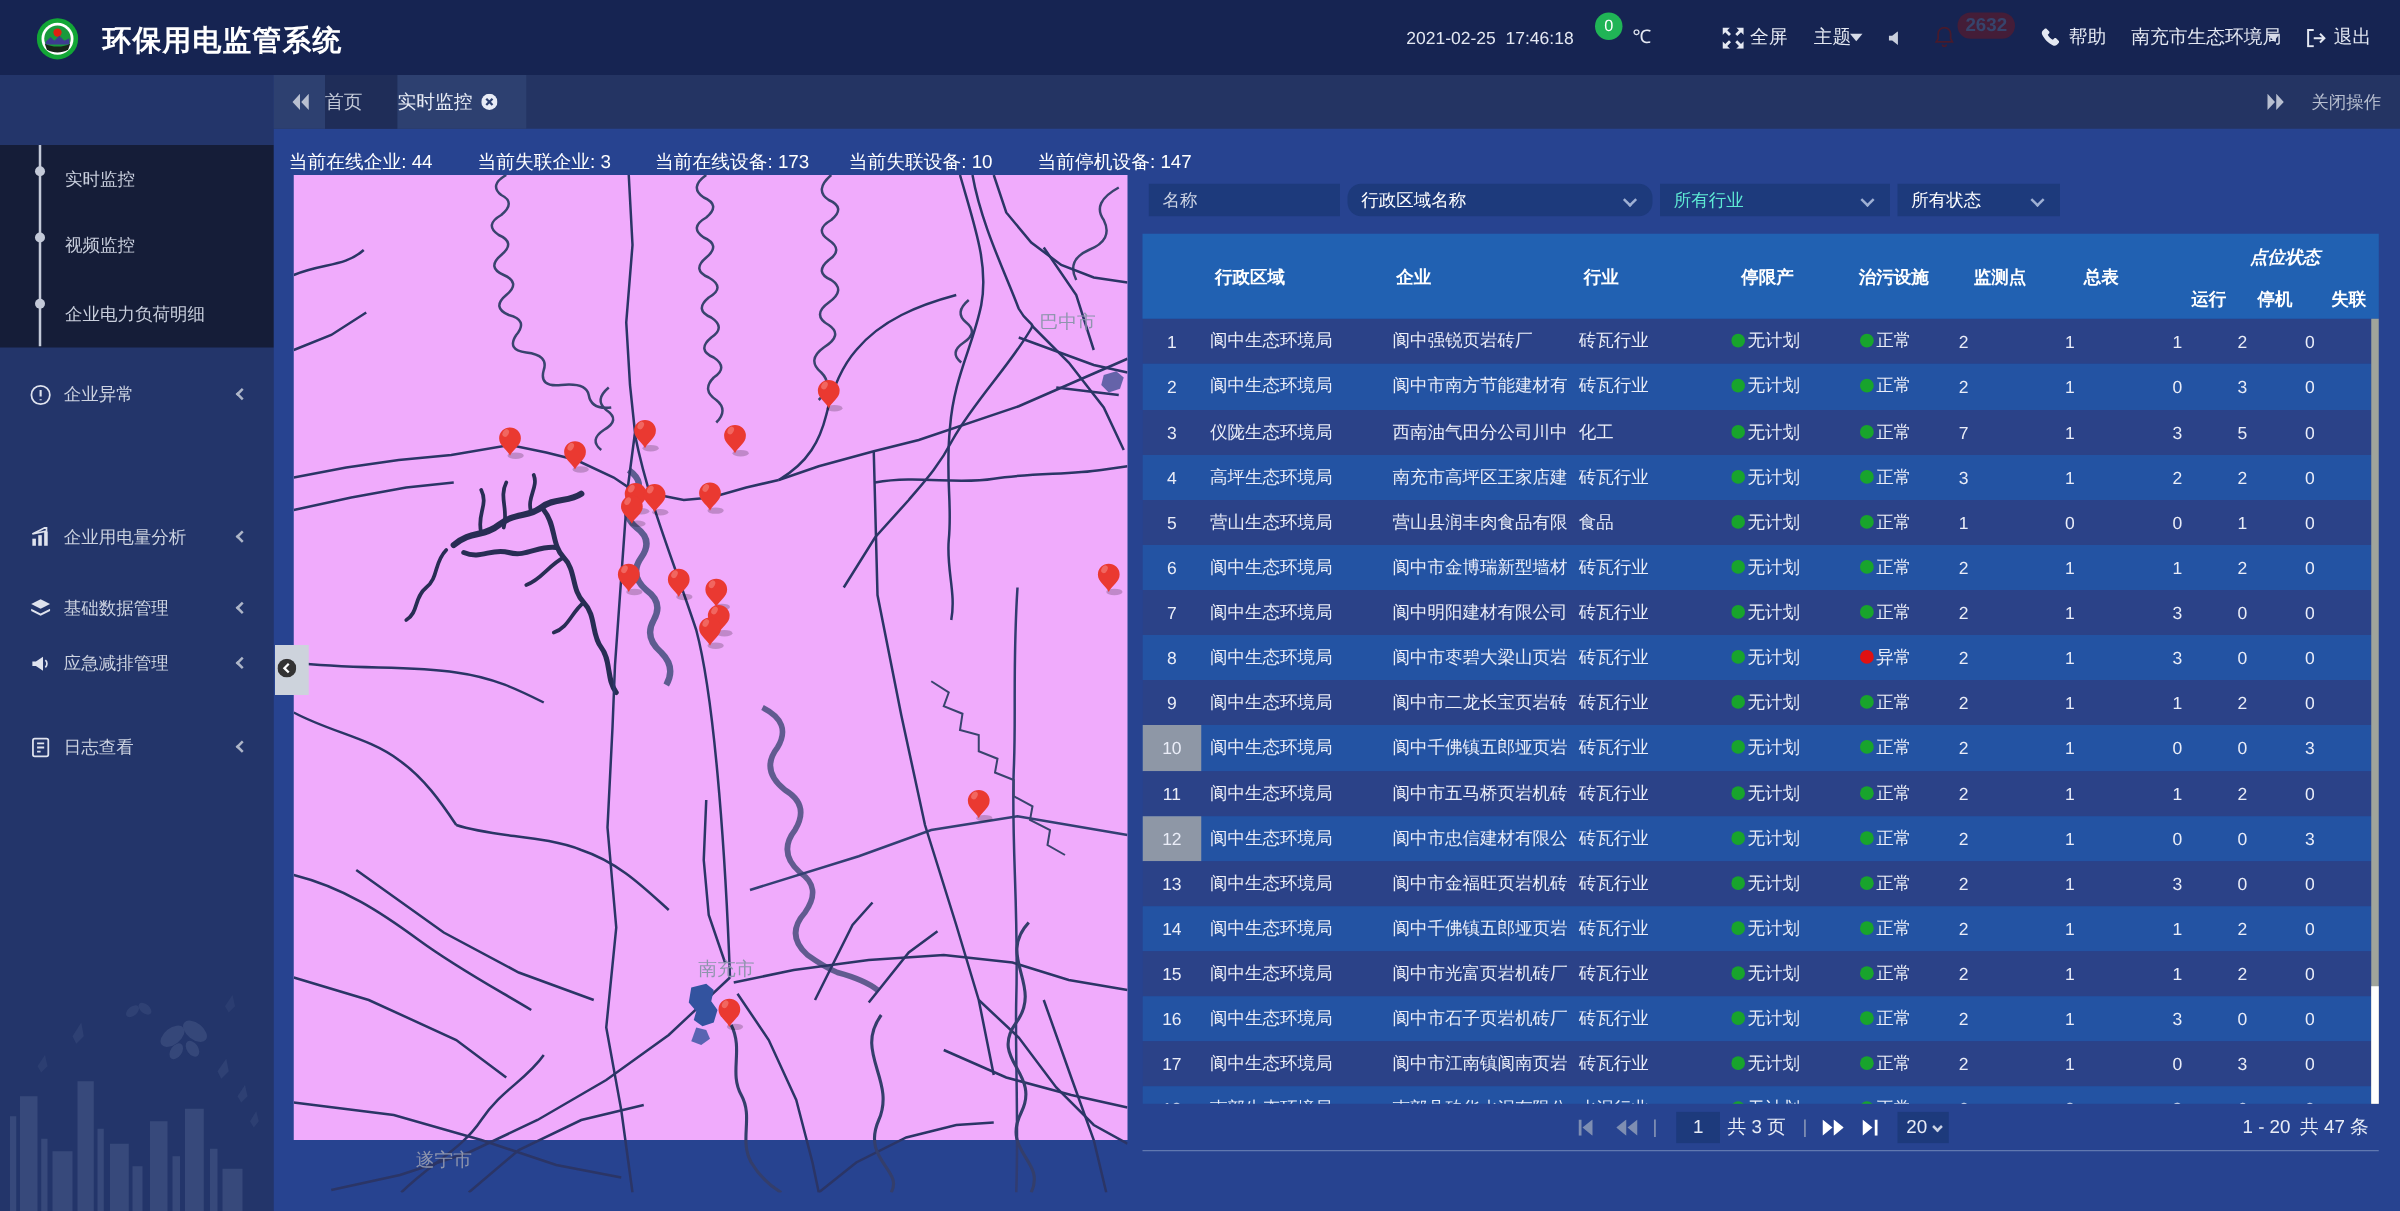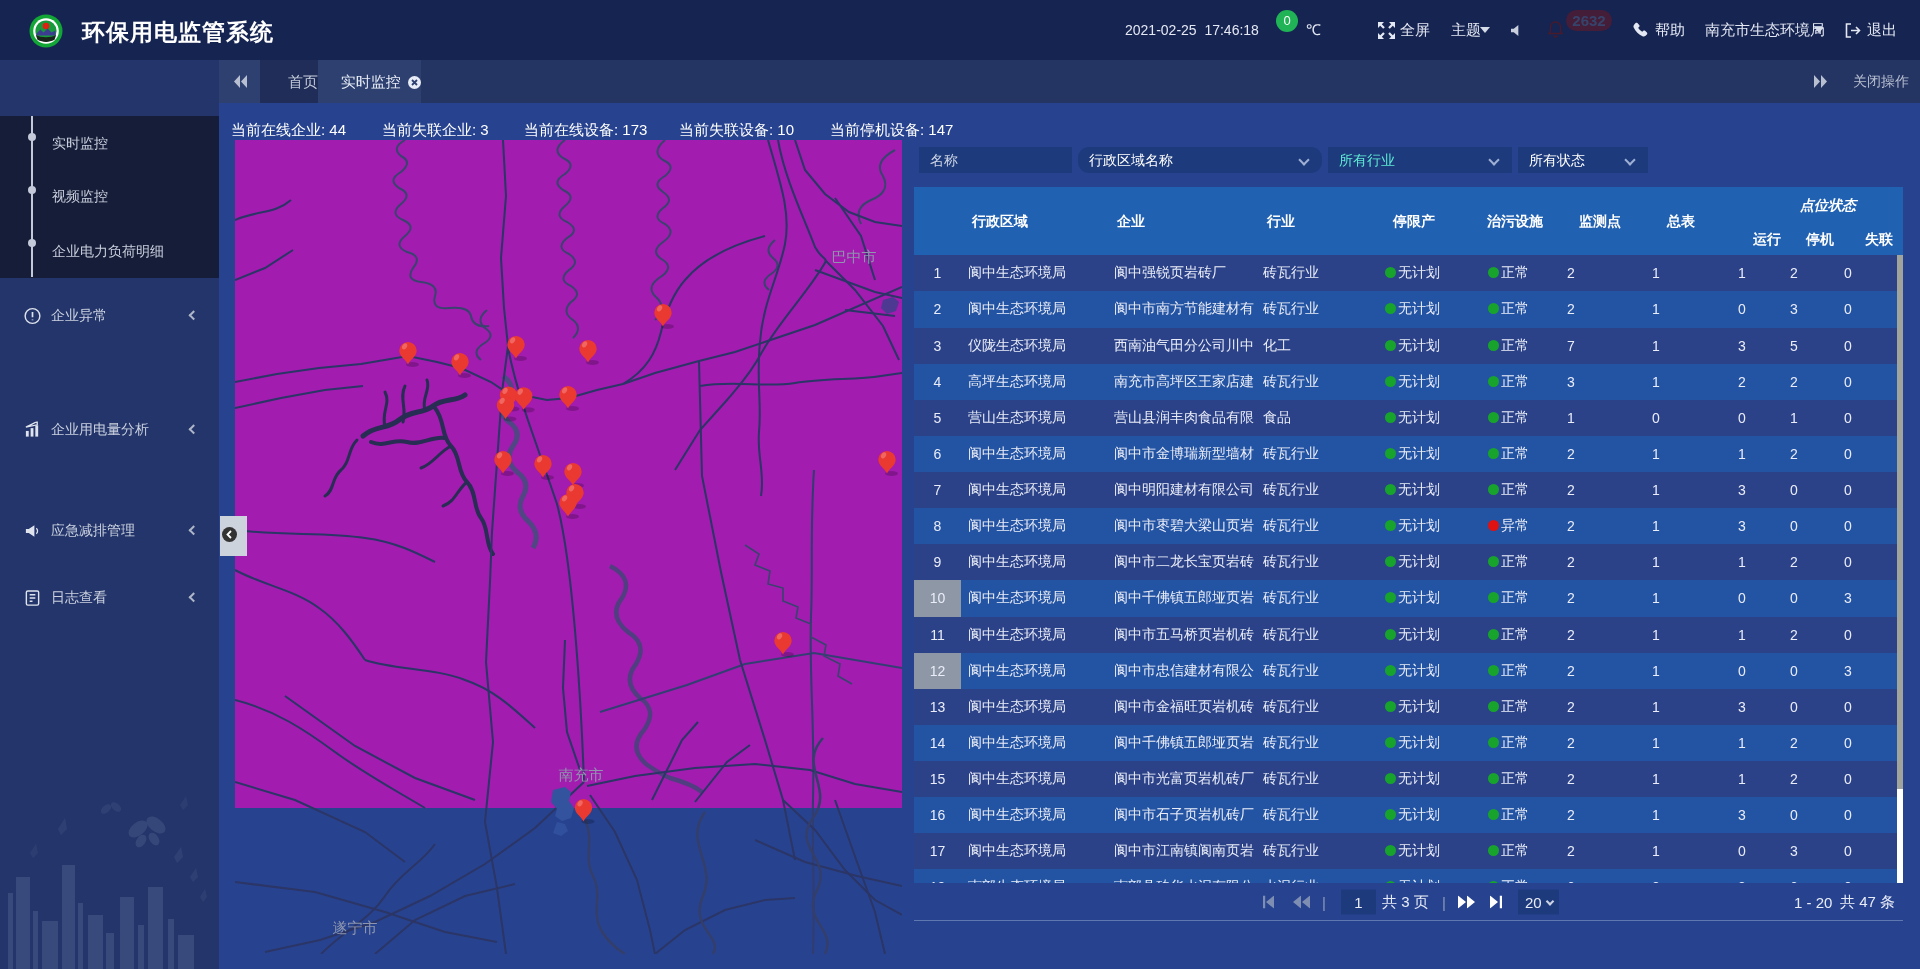--- a/index.html
+++ b/index.html
@@ -19,28 +19,28 @@
 .mitem { position:absolute; left:0; width:219px; height:34px; color:#ccd2e0; font-size:14px; }
 .mitem .txt { position:absolute; left:51px; top:50%; transform:translateY(-50%); }
 .mitem .ico { position:absolute; left:24px; top:50%; transform:translateY(-50%); width:17px; height:17px; }
 .mitem .chev { position:absolute; right:22px; top:50%; width:7px; height:7px; border-left:2px solid #aeb6c8; border-bottom:2px solid #aeb6c8; transform:translateY(-60%) rotate(45deg); }
 .sitem { position:absolute; left:52px; color:#c9cfdd; font-size:14px; transform:translateY(-50%); }
 #vline { position:absolute; left:31px; top:56px; width:2px; height:161px; background:#c3c9d8; z-index:2; }
 .dot { position:absolute; left:28px; width:8px; height:8px; border-radius:50%; background:#c3c9d8; z-index:2; }
 
 
 #tabbar { position:absolute; left:219px; top:60px; width:1701px; height:43px; background:#243463; }
-.tab { position:absolute; top:0; height:43px; line-height:43px; font-size:15px; text-align:right; }
+.tab { position:absolute; top:0; height:43px; line-height:43px; font-size:15px; text-align:left; }
 
 
 #stats { position:absolute; left:219px; top:111px; width:1701px; height:37px; color:#fff; font-size:15px; line-height:37px; }
 #stats span { position:absolute; top:0; }
 
 
-#map { position:absolute; left:235px; top:140px; width:667px; height:668px; background:#a21caf; }
+#map { position:absolute; left:235px; top:140px; width:667px; height:772px; background:#f0abfc; }
 #collapse { position:absolute; left:220px; top:516px; width:27px; height:40px; background:#cdd3dc; z-index:5; }
 
 
 .fbox { position:absolute; height:26px; background:#1d3a7c; color:#fff; font-size:14px; line-height:26px; }
 .fbox .ph { margin-left:11px; color:#cdd4e4; }
 .fbox .dchev { position:absolute; right:14px; top:9px; width:8px; height:8px; border-left:2px solid #9fb0d4; border-bottom:2px solid #9fb0d4; transform:rotate(-45deg); }
 
 
 #thead { position:absolute; left:914px; top:186.5px; width:989px; height:68.8px; background:#2161b2; color:#fff; font-size:14px; font-weight:bold; }
 #thead .h { position:absolute; transform:translateY(-50%); }
@@ -131,20 +131,28 @@
       <span class="chev"></span>
   </div>
   <div class="mitem" style="top:353px;">
     <svg class="ico" viewBox="0 0 18 18" fill="#dfe3ee">
       <rect x="2" y="10" width="3" height="6"></rect>
       <rect x="7" y="7" width="3" height="9"></rect>
       <rect x="12" y="4" width="3" height="12"></rect>
       <path d="M2 6 L8 3 L14 0 L14 3.5 Z" fill="none" stroke="#dfe3ee" stroke-width="1.4"></path>
     </svg>
     <span class="txt">企业用电量分析</span>
+      <span class="chev"></span>
+  </div>
+  <div class="mitem" style="top:410px;">
+    <svg class="ico" viewBox="0 0 18 18" fill="#dfe3ee">
+      <path d="M9 1 L17 5 L9 9 L1 5 Z"></path>
+      <path d="M1 9 L9 13 L17 9 L17 11 L9 15 L1 11 Z"></path>
+    </svg>
+    <span class="txt">基础数据管理</span>
       <span class="chev"></span>
   </div>
   <div class="mitem" style="top:454px;padding-left:28px;">
     <svg class="ico" viewBox="0 0 18 18" fill="#dfe3ee">
       <path d="M2 7 h3 L11 3 v12 L5 11 H2 Z"></path>
       <path d="M13 6 a4 4 0 0 1 0 6" fill="none" stroke="#dfe3ee" stroke-width="1.4"></path>
     </svg>
     <span class="txt">应急减排管理</span>
       <span class="chev"></span>
   </div>

